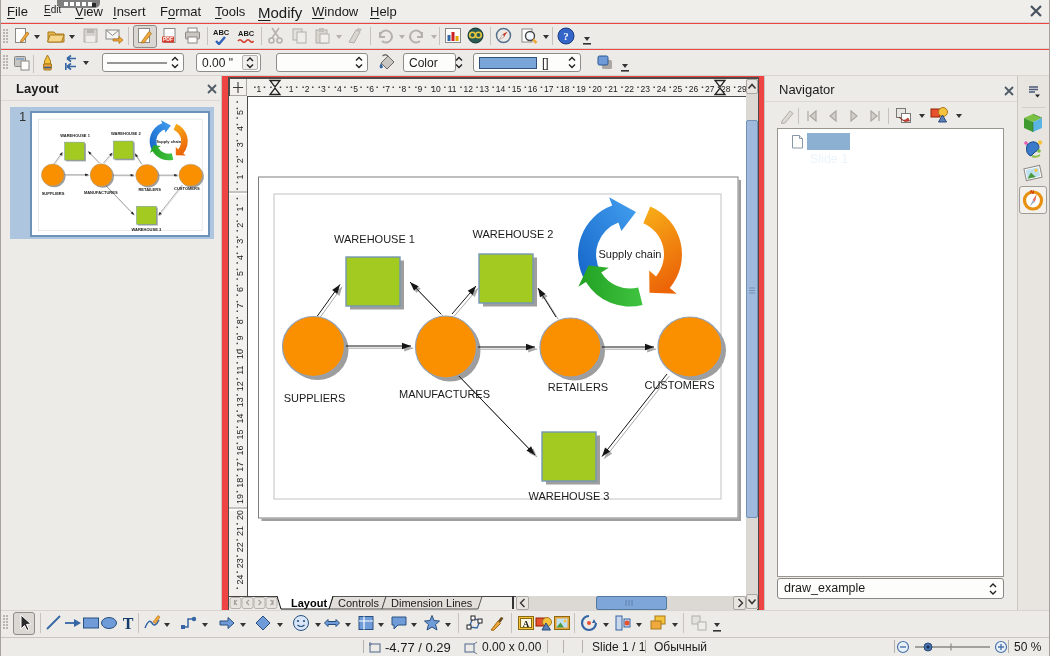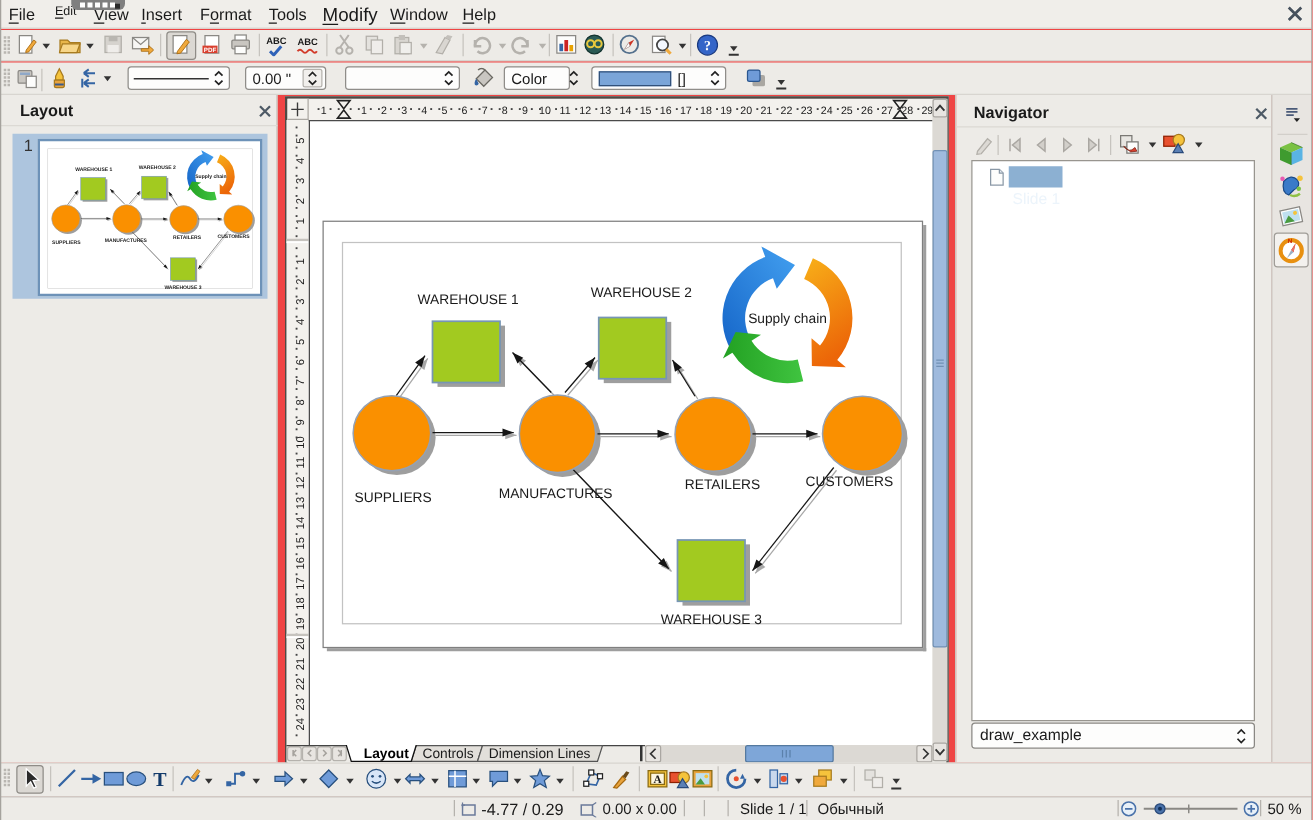--- a/index.html
+++ b/index.html
@@ -628,21 +628,21 @@
       <path d="M3.5 1 L7.5 5 L3.5 9" stroke="#333" fill="none" stroke-width="1.4"></path>
     </svg>
 <div style="position:absolute;left:596px;top:596px;width:71px;height:14px;background:#7ea6d8;border:1px solid #54799f;border-radius:2px"></div>
 <svg style="position:absolute;left:625px;top:599px;" width="12" height="8" viewBox="0 0 12 8">
       <g stroke="#5b80ab">
         <path d="M1 1 v6 M4 1 v6 M7 1 v6"></path>
       </g>
     </svg>
 <div style="position:absolute;left:764px;top:76px;width:1px;height:534px;background:#c9c6c0"></div>
 <div style="position:absolute;left:765px;top:76px;width:252px;height:534px;background:#edebe7"></div>
-<span class="t" style="left:779px;top:82px;font-size:13px;font-weight:bold">Navigator</span>
+<span class="t" style="left:779px;top:82px;font-size:13px;font-weight:normal">Navigator</span>
 <svg style="position:absolute;left:1003px;top:85px;" width="12" height="12" viewBox="0 0 12 12">
       <path d="M2 2 L10 10 M10 2 L2 10" stroke="#4e5a66" stroke-width="1.8"></path>
     </svg>
 <div style="position:absolute;left:765px;top:101px;width:252px;height:1px;background:#dcd9d4"></div>
 <svg style="position:absolute;left:779px;top:107px;" width="18" height="18" viewBox="0 0 18 18">
       <path d="M3 14 L11 4 L14 6.5 L6 16 L2.5 16.5 Z" fill="#dcd9d4" stroke="#b2afa9"></path>
     </svg>
 <div style="position:absolute;left:798px;top:108px;width:1px;height:16px;background:#c6c3be"></div>
 <svg style="position:absolute;left:804px;top:109px;" width="16" height="14" viewBox="0 0 16 14">
       <path d="M4 2 v10 M12 2 L6 7 L12 12 Z" fill="#d2cfca" stroke="#aaa7a2" stroke-width="1.2"></path>

